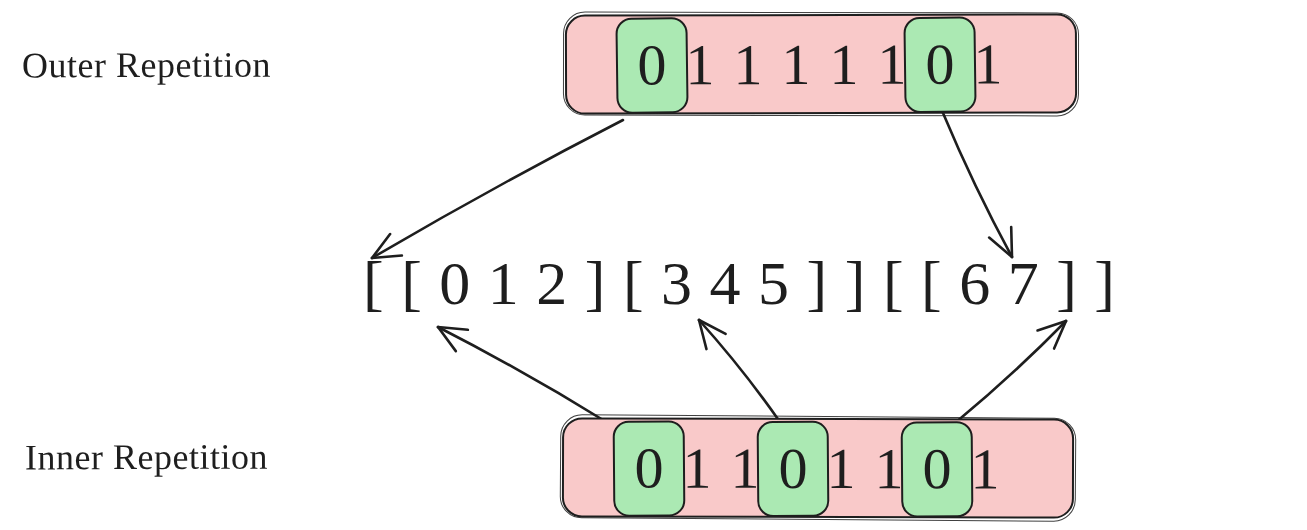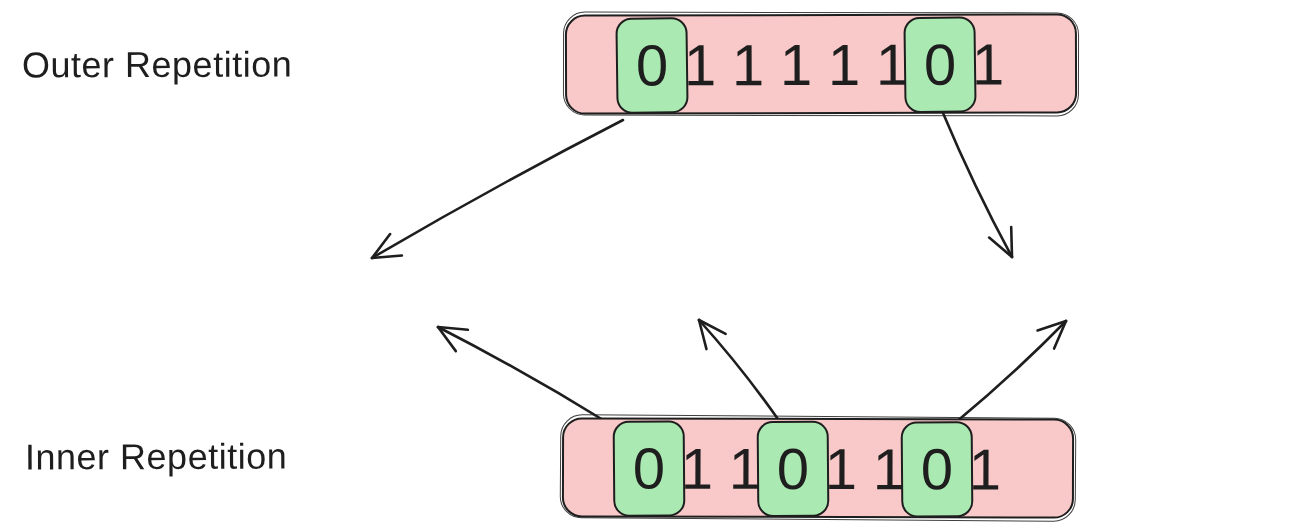--- a/index.html
+++ b/index.html
@@ -8,21 +8,21 @@
     --pink:#f9c9c9;
     --green:#abe9b3;
   }
   *{margin:0;padding:0;box-sizing:border-box;}
   html,body{background:#fff;}
   #canvas{
     position:relative;
     width:1307px;height:530px;
     background:var(--bg);
     overflow:hidden;
-    font-family:Liberation Sans, sans-serif;
+    font-family:Liberation Serif, serif;
     color:var(--stroke);
   }
   .side-label{
     position:absolute;
     font-size:36px;
     letter-spacing:.5px;
     color:var(--stroke);
     white-space:nowrap;
   }
   #outer-label{left:22px;top:44px;transform:rotate(-.2deg);}
@@ -152,20 +152,21 @@
         <path d="M 699 320 L 706.4553622058565 349.0588639554179"></path>
         <path d="M 699 320 L 725.6146602441627 333.84412727793955"></path>
       </g>
       <g>
         <path d="M 955 423 Q 1013.2065011573711 374.9453100830216 1066 321"></path>
         <path d="M 1066 321 L 1037.5529934945007 330.5272147491321"></path>
         <path d="M 1066 321 L 1054.1070555665394 348.541929356939"></path>
       </g>
     </svg>
 
+  <div id="expression">[ [ 0 1 2 ] [ 3 4 5 ] ] [ [ 6 7 ] ]</div>
 
   <div id="inner-label" class="side-label">Inner Repetition</div>
 
   <div id="inner-box" class="bit-box">
     <div class="bits-row">
         <div class="cell hl">
           <span class="digit">0</span>
         </div>
         <div class="cell">
           <span class="digit">1</span>

